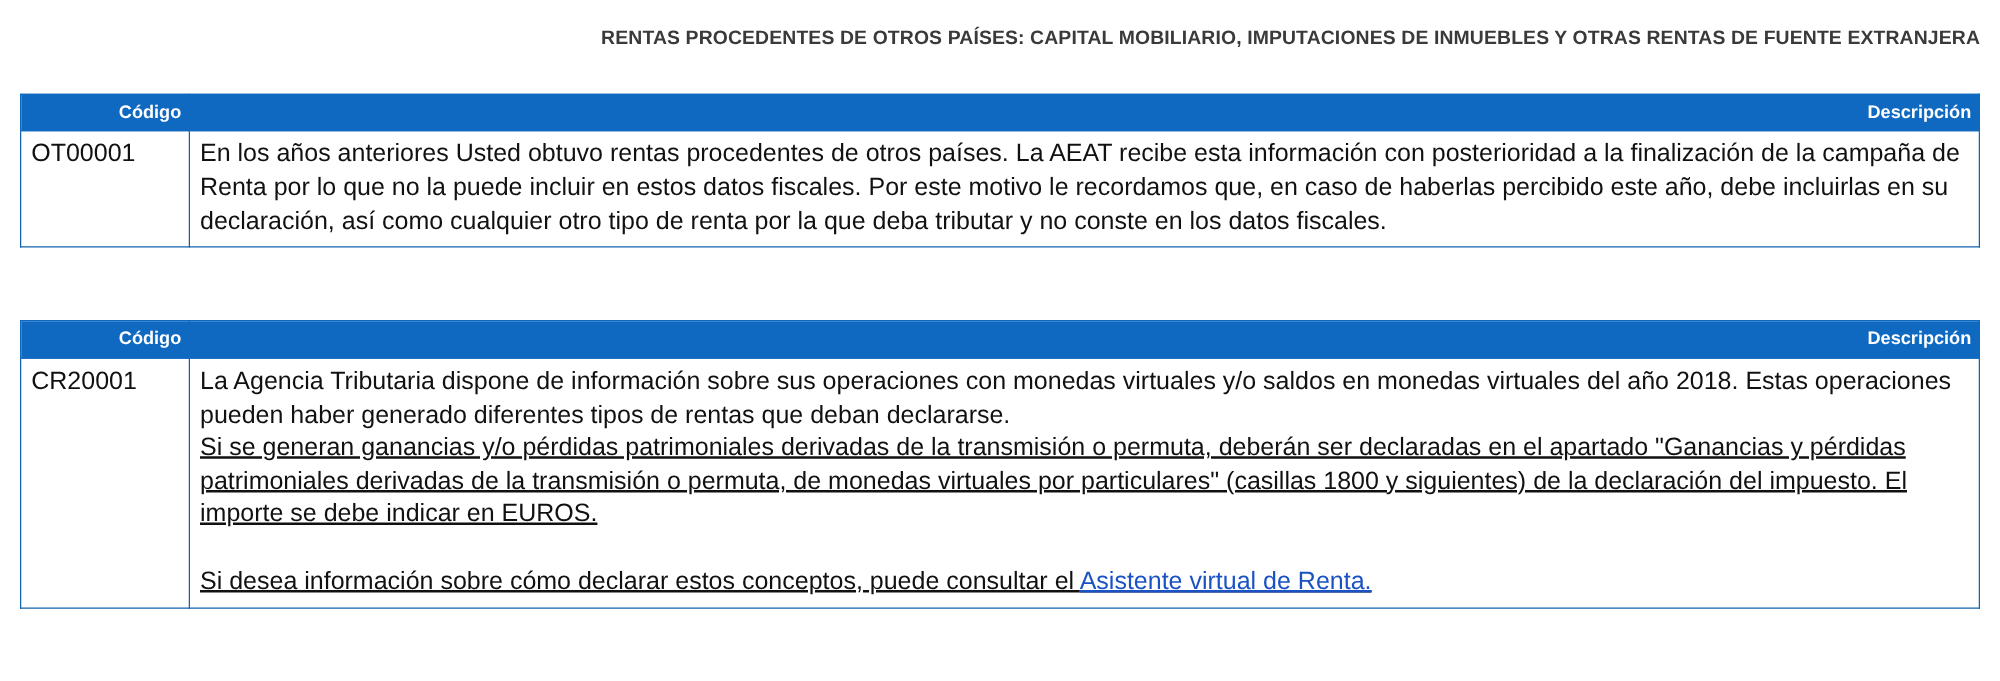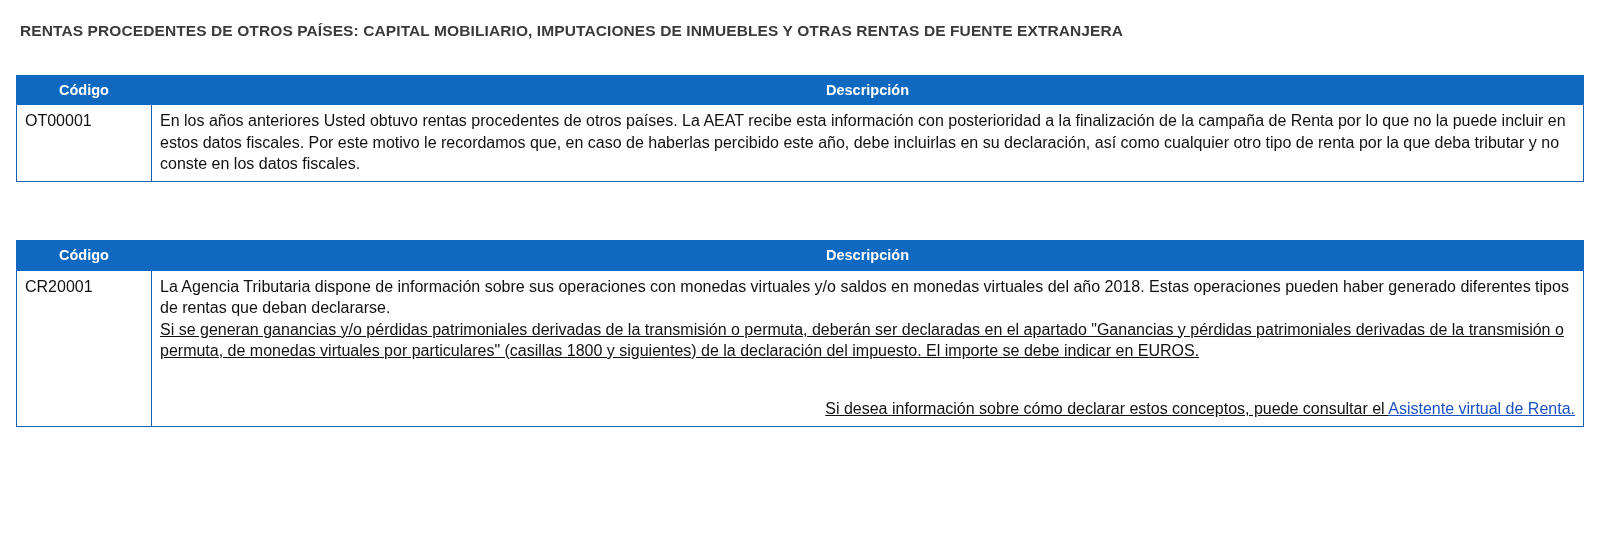--- a/index.html
+++ b/index.html
@@ -21,63 +21,63 @@
     padding: 22px 16px 0 16px;
     position: relative;
   }
   .section-title {
     font-size: 15.5px;
     font-weight: bold;
     color: #3a3a3a;
     letter-spacing: 0.1px;
     margin: 0 0 0 4px;
     line-height: 1.2;
+    text-align: right;
   }
   .spacer-a { height: 34px; }
   .spacer-b { height: 30px; }
   .spacer-c { height: 28px; }
 
   table.fiscal {
     border-collapse: collapse;
     width: 1568px;
     table-layout: fixed;
     border: 1px solid #1562b0;
   }
   table.fiscal th {
     background: #1069c0;
     color: #ffffff;
     font-size: 14.5px;
     font-weight: bold;
-    text-align: center;
+    text-align: right;
     padding: 5px 6px;
     border: 1px solid #1069c0;
     line-height: 1.3;
   }
   table.fiscal th.col-code { width: 122px; }
   table.fiscal td {
-    font-size: 16px;
+    font-size: 20px;
     color: #111111;
     vertical-align: top;
     padding: 5px 8px 7px 8px;
     border: 1px solid #1562b0;
     line-height: 1.33;
   }
   table.fiscal td.code {
     white-space: nowrap;
   }
   td.desc p {
     margin: 0;
   }
   td.desc p + p {
     margin-top: 0px;
     text-decoration: underline;
   }
   td.desc p.gap {
-    margin-top: 37px;
-    text-align: right;
+    margin-top: 27px;
   }
   a.link {
     color: #1a52c4;
     text-decoration: underline;
   }
 </style>
 </head>
 <body>
 
 <div class="page">

